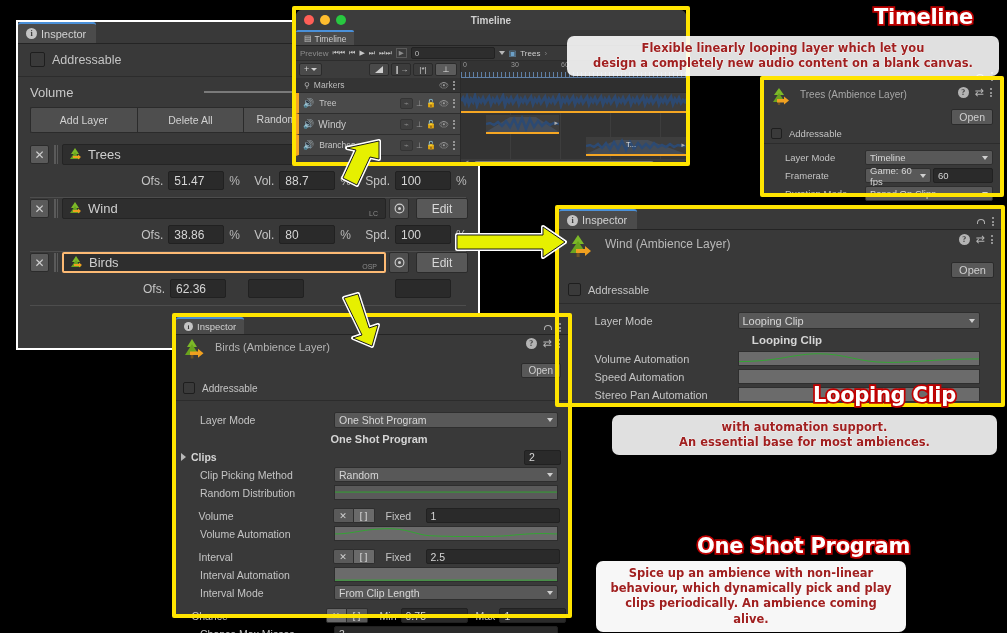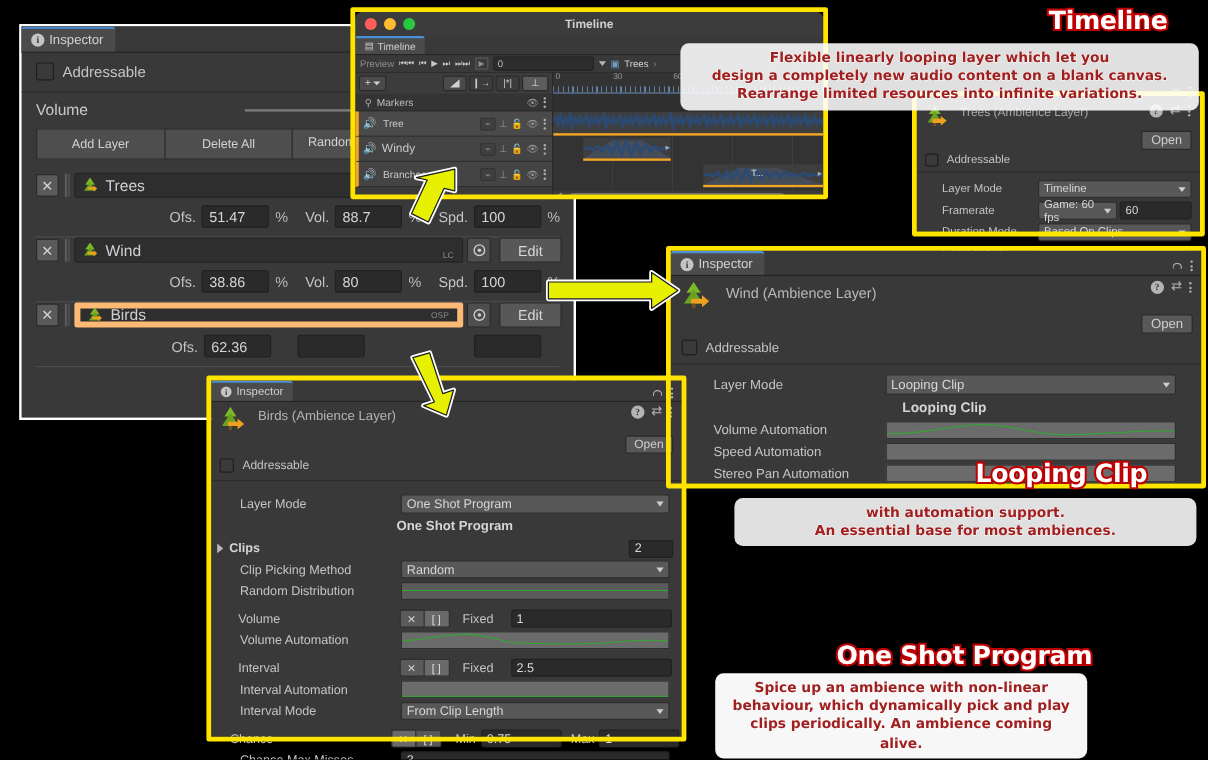--- a/index.html
+++ b/index.html
@@ -210,21 +210,21 @@
       </div>
       <span style="font-size:12px;color:#b8b8b8;width:12px;">%</span>
     </div>
     <div style="height:1px;background:#4d4d4d;margin:7px 12px 0 12px;"></div>
   </div>
 
   <div style="position:relative;height:50px;">
     <div style="display:flex;align-items:center;padding:0 10px 0 12px;">
       <div style="width:19px;height:19px;background:#5a5a5a;border:1px solid #2b2b2b;border-radius:2px;display:flex;align-items:center;justify-content:center;color:#d0d0d0;font-size:12px;line-height:1;">✕</div>
       <div style="width:4px;height:19px;margin-left:5px;border-left:2px solid #5a5a5a;border-right:1px solid #5a5a5a;"></div>
-      <div style="flex:1;height:21px;background:#2e2e2e;border:5px solid #fdba74;border-radius:2px;margin-left:4px;display:flex;align-items:center;padding:0 6px;position:relative;">
+      <div style="flex:1;height:21px;background:#2e2e2e;border:2px solid #fdba74;border-radius:2px;margin-left:4px;display:flex;align-items:center;padding:0 6px;position:relative;">
         <svg width="13" height="13" viewBox="0 0 13 13" style="flex:none;">
           <polygon points="6,0 10,6 2,6" fill="#7cb928"></polygon>
           <polygon points="6,4 11,11 1,11" fill="#6aa31e"></polygon>
           <path d="M4 8 h5 v-1.5 l3 2.5 -3 2.5 V10 H4z" fill="#f0a020"></path>
         </svg>
         <span style="font-size:13px;color:#cfcfcf;margin-left:6px;">Birds</span>
         <span style="position:absolute;right:7px;bottom:1px;font-size:7px;color:#8c8c8c;">OSP</span>
       </div>
       <div style="width:20px;height:21px;background:#4e4e4e;border:1px solid #2b2b2b;border-radius:2px;margin-left:3px;display:flex;align-items:center;justify-content:center;">
         <svg width="11" height="11" viewBox="0 0 11 11">
@@ -740,21 +740,20 @@
 <svg style="position:absolute;left:336px;top:294px;width:48px;height:54px;overflow:visible;">
   <path d="M8,4 L22,0 L33,34 L42,31 L36,52 L17,44 L26,41 Z" fill="#e6f000" stroke="#ffffff" stroke-width="4" stroke-linejoin="round"></path>
   <path d="M8,4 L22,0 L33,34 L42,31 L36,52 L17,44 L26,41 Z" fill="#e6f000" stroke="#1a1a1a" stroke-width="1" stroke-linejoin="round"></path>
 </svg>
 
 <div class="callout-title" style="left:874px; top:5px;">Timeline</div>
 
 <div class="callout-box" style="left:567px; top:36px; width:432px; padding:5px 10px; font-size:11.5px; text-align:center;">
   <div>Flexible linearly looping layer which let you</div>
   <div>design a completely new audio content on a blank canvas.</div>
-  <div>Rearrange limited resources into infinite variations.</div>
 </div>
 
 <div class="callout-title" style="left:813px; top:383px;">Looping Clip</div>
 
 <div class="callout-box" style="left:612px; top:415px; width:385px; padding:5px 12px;">
   <div>with automation support.</div>
   <div>An essential base for most ambiences.</div>
 </div>
 
 <div class="callout-title" style="left:697px; top:534px;">One Shot Program</div>

